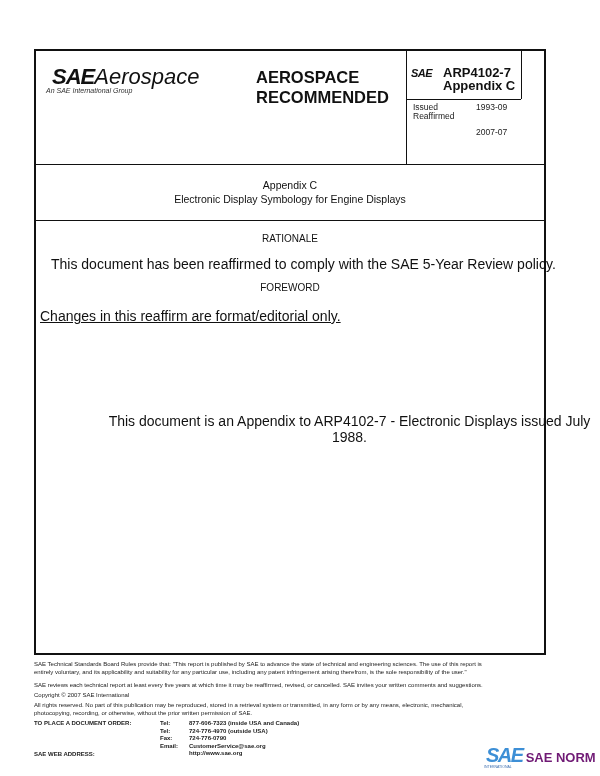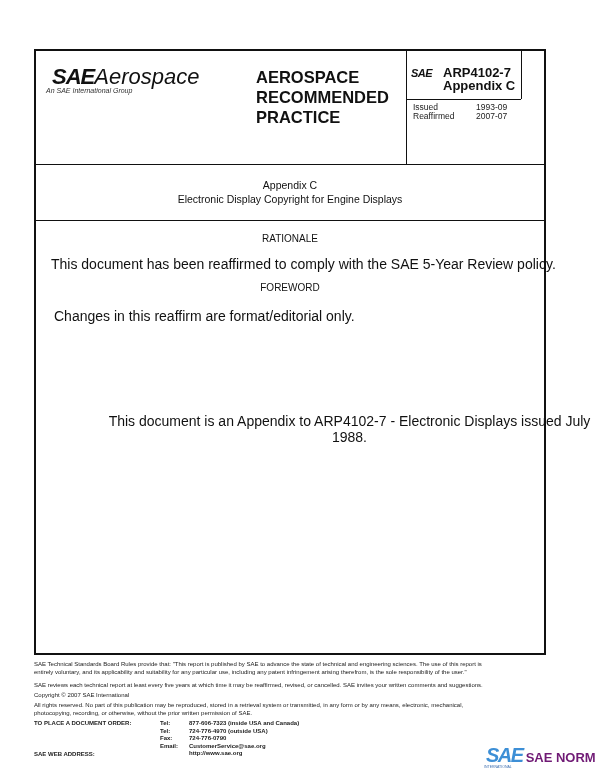--- a/index.html
+++ b/index.html
@@ -48,44 +48,43 @@
 <div class="hline" style="left:34px; top:220px; width:512px;"></div>
 
 <div class="abs logo">
   <span class="logo-sae">SAE</span><span class="logo-aero">Aerospace</span>
 </div>
 <div class="abs logo-sub">An SAE International Group</div>
 
 <div class="abs doctype">
   <div>AEROSPACE</div>
   <div>RECOMMENDED</div>
-  <div>PRACTICE</div>
 </div>
 
 <div class="abs sae-small">SAE</div>
 <div class="abs arp-num">
   <div>ARP4102-7</div>
   <div>Appendix C</div>
 </div>
 
 <div class="abs meta" style="left:413px; top:102px;">Issued</div>
 <div class="abs meta" style="left:476px; top:102px;">1993-09</div>
 <div class="abs meta" style="left:413px; top:111px;">Reaffirmed</div>
-<div class="abs meta" style="left:476px; top:111px;">2007-07</div>
+<div class="abs meta" style="left:476px; top:127px;">2007-07</div>
 
 <div class="center title" style="top:178px;">
   <div>Appendix C</div>
-  <div>Electronic Display Copyright for Engine Displays</div>
+  <div>Electronic Display Symbology for Engine Displays</div>
 </div>
 
 <div class="center section-h" style="top:233px;">RATIONALE</div>
 <div class="body-text" style="left:51px; top:256px;">This document has been reaffirmed to comply with the SAE 5-Year Review policy.</div>
 
 <div class="center section-h" style="top:282px;">FOREWORD</div>
-<div class="body-text" style="left:54px; top:308px;">Changes in this reaffirm are format/editorial only.</div>
+<div class="body-text" style="left:40px; top:308px;text-decoration:underline;">Changes in this reaffirm are format/editorial only.</div>
 
 <div class="body-text" style="left:99px; top:413px;text-align:center;">This document is an Appendix to ARP4102-7 - Electronic Displays issued July 1988.</div>
 
 <div class="fine" style="top:660px;">
   <div>SAE Technical Standards Board Rules provide that: "This report is published by SAE to advance the state of technical and engineering sciences.  The use of this report is</div>
   <div>entirely voluntary, and its applicability and suitability for any particular use, including any patent infringement arising therefrom, is the sole responsibility of the user."</div>
 </div>
 <div class="fine" style="top:681px;">SAE reviews each technical report at least every five years at which time it may be reaffirmed, revised, or cancelled.  SAE invites your written comments and suggestions.</div>
 <div class="fine" style="top:691px;">Copyright © 2007 SAE International</div>
 <div class="fine" style="top:701px;">

